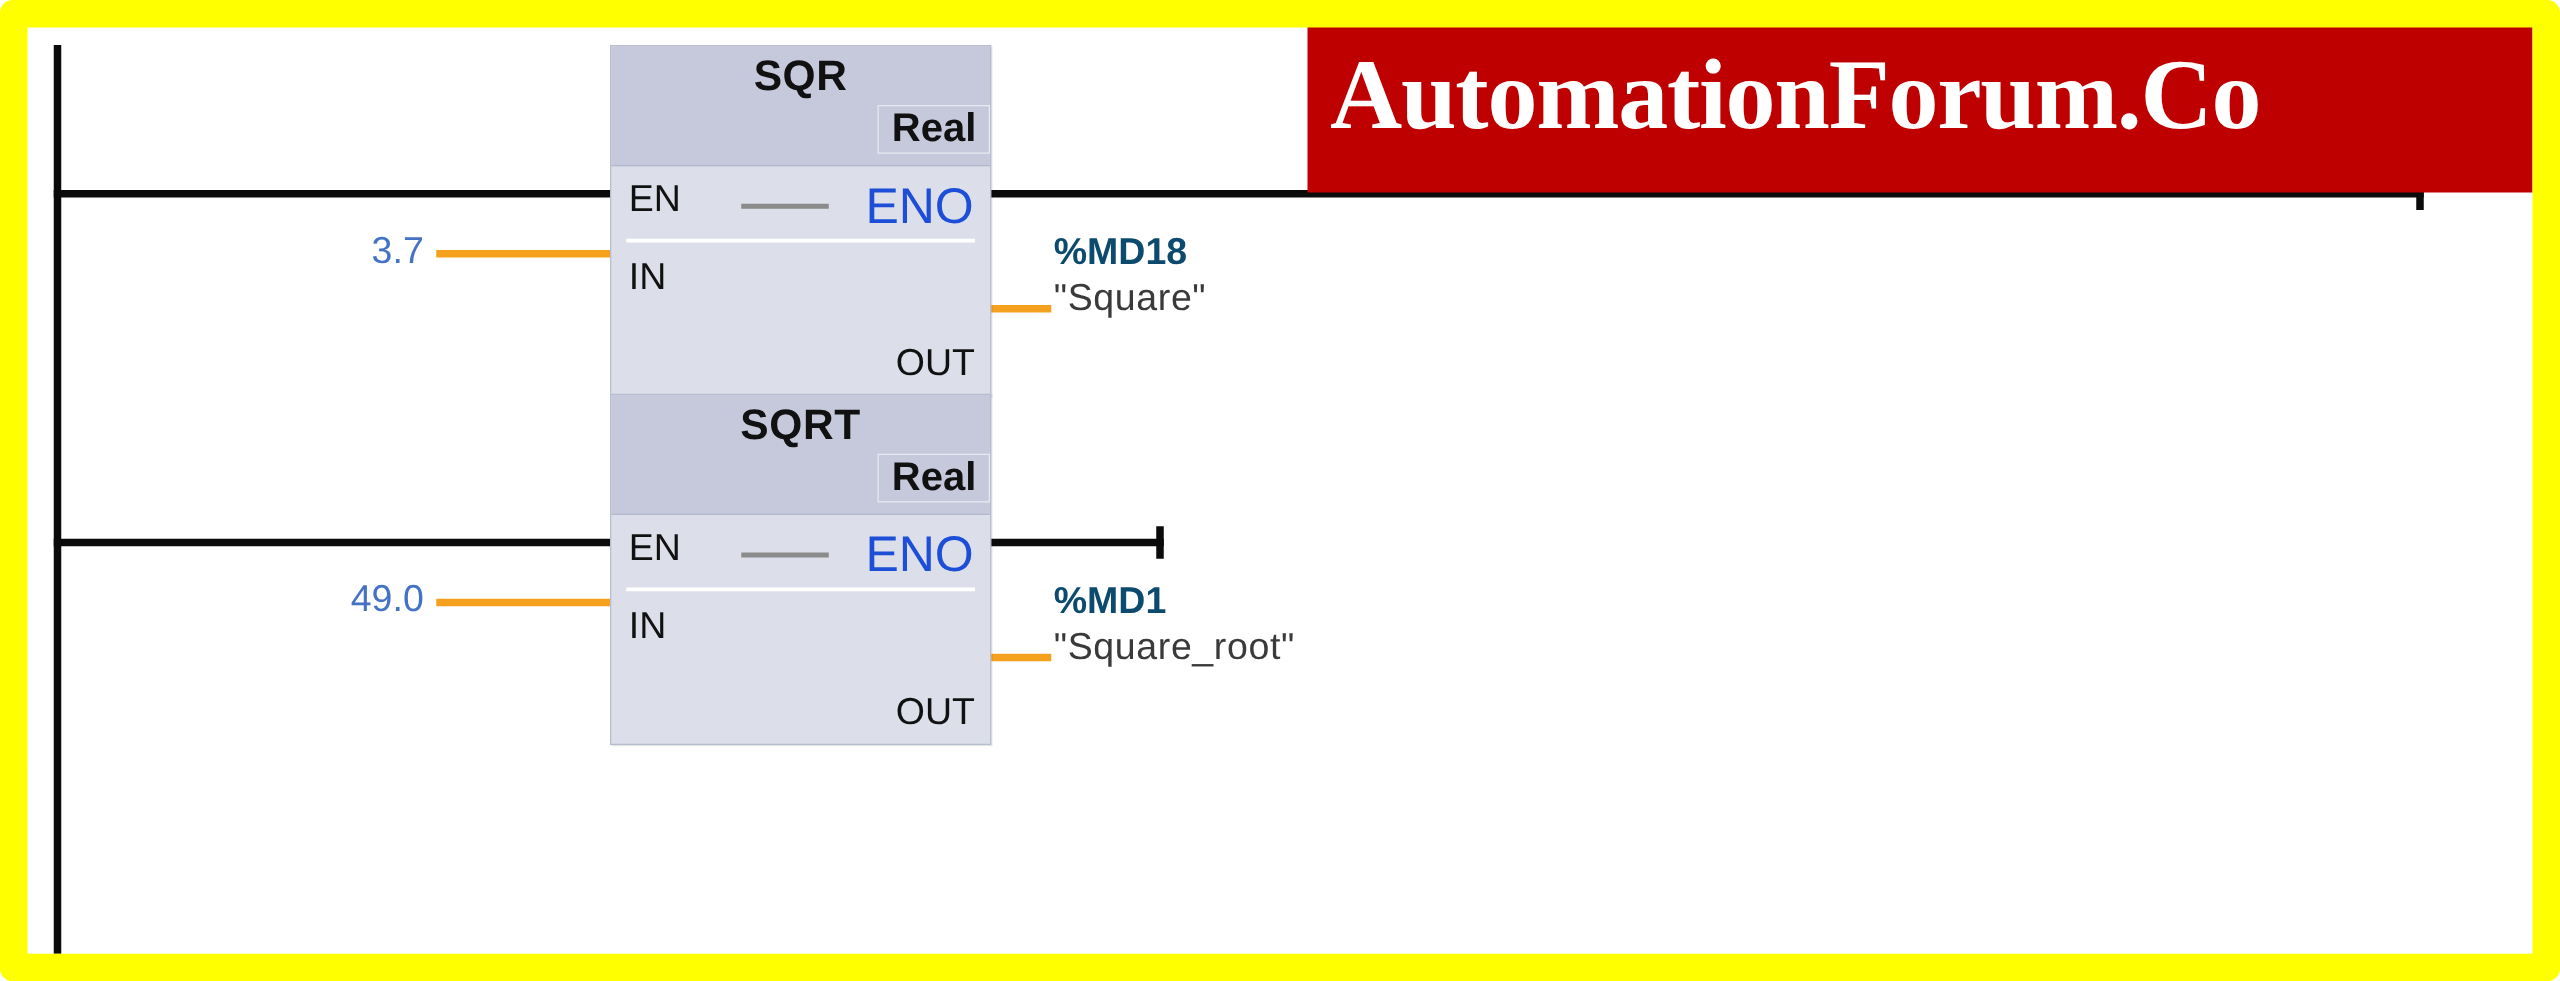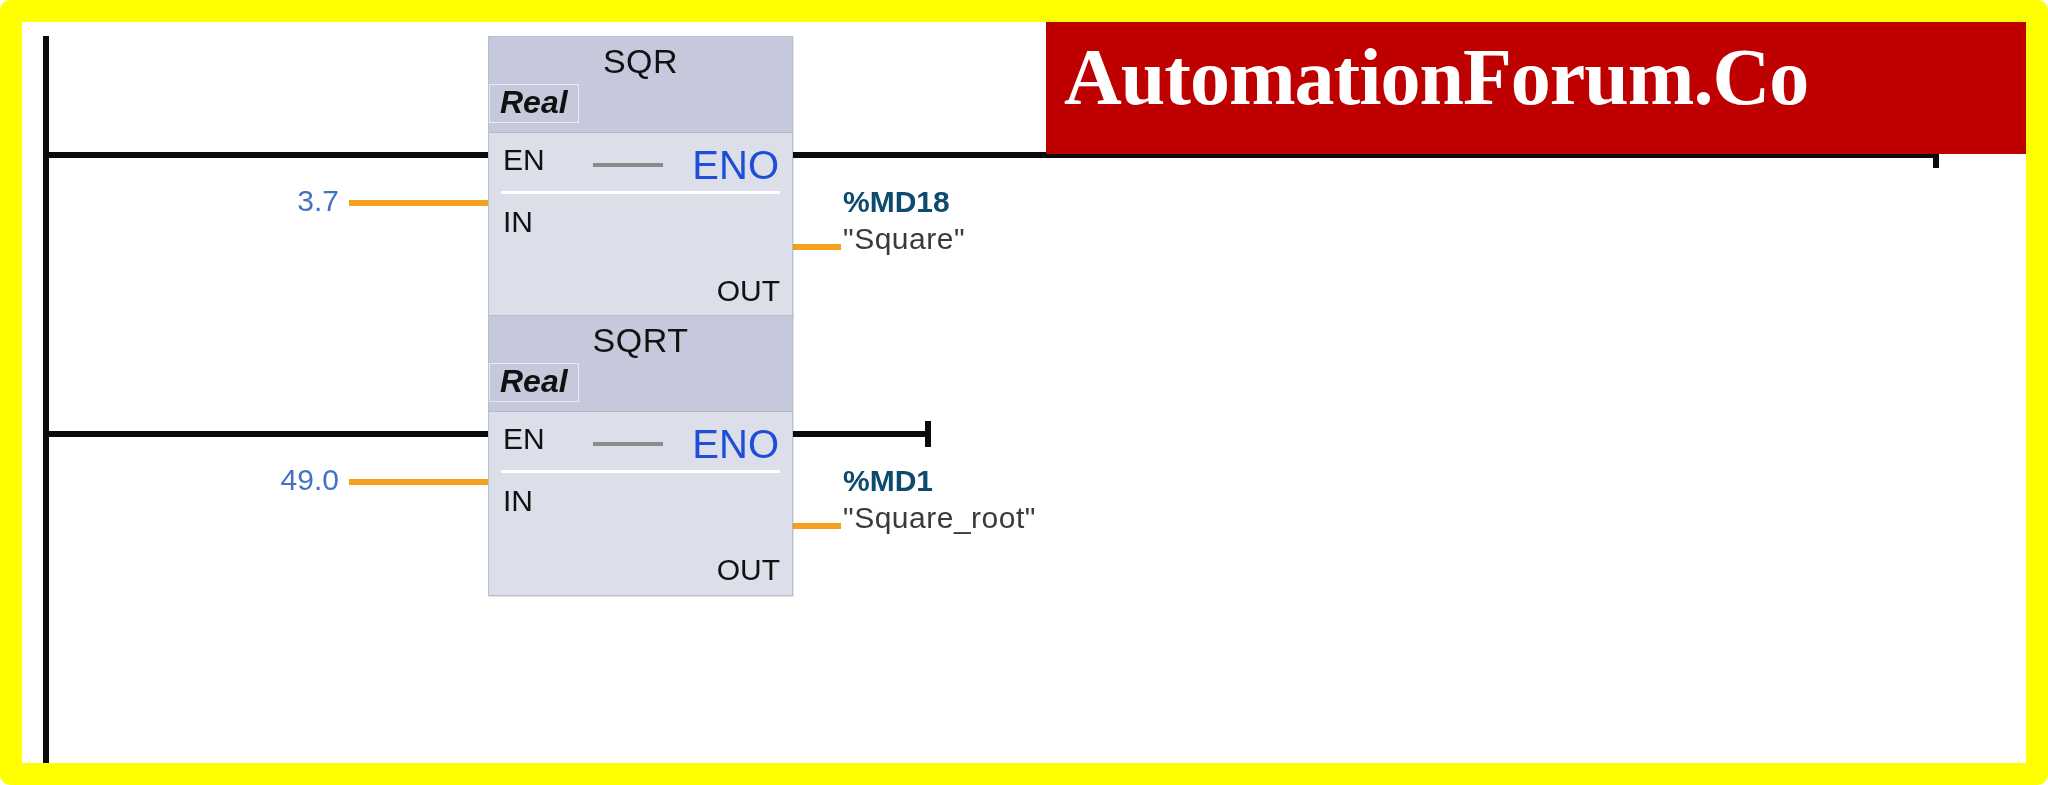--- a/index.html
+++ b/index.html
@@ -84,30 +84,29 @@
     box-shadow: 1px 1px 0 rgba(0,0,0,0.10);
   }
   .fb-header {
     background: #c6c9dc;
     border-bottom: 1px solid #b4b8cc;
     padding: 7px 0 9px 0;
     text-align: center;
   }
   .fb-name {
     font-size: 34px;
-    font-weight: normal;
+    font-weight: bold;
     color: #111111;
     letter-spacing: 0.5px;
     line-height: 1.05;
   }
   .fb-type-wrap {
     margin-top: 4px;
     display: flex;
-    justify-content: flex-start;
-    font-style: italic;
+    justify-content: flex-end;
   }
   .fb-type {
     display: inline-block;
     font-size: 32px;
     font-weight: bold;
     color: #111111;
     border: 1px solid #e8eaf2;
     padding: 1px 10px 3px 10px;
     line-height: 1.05;
   }

